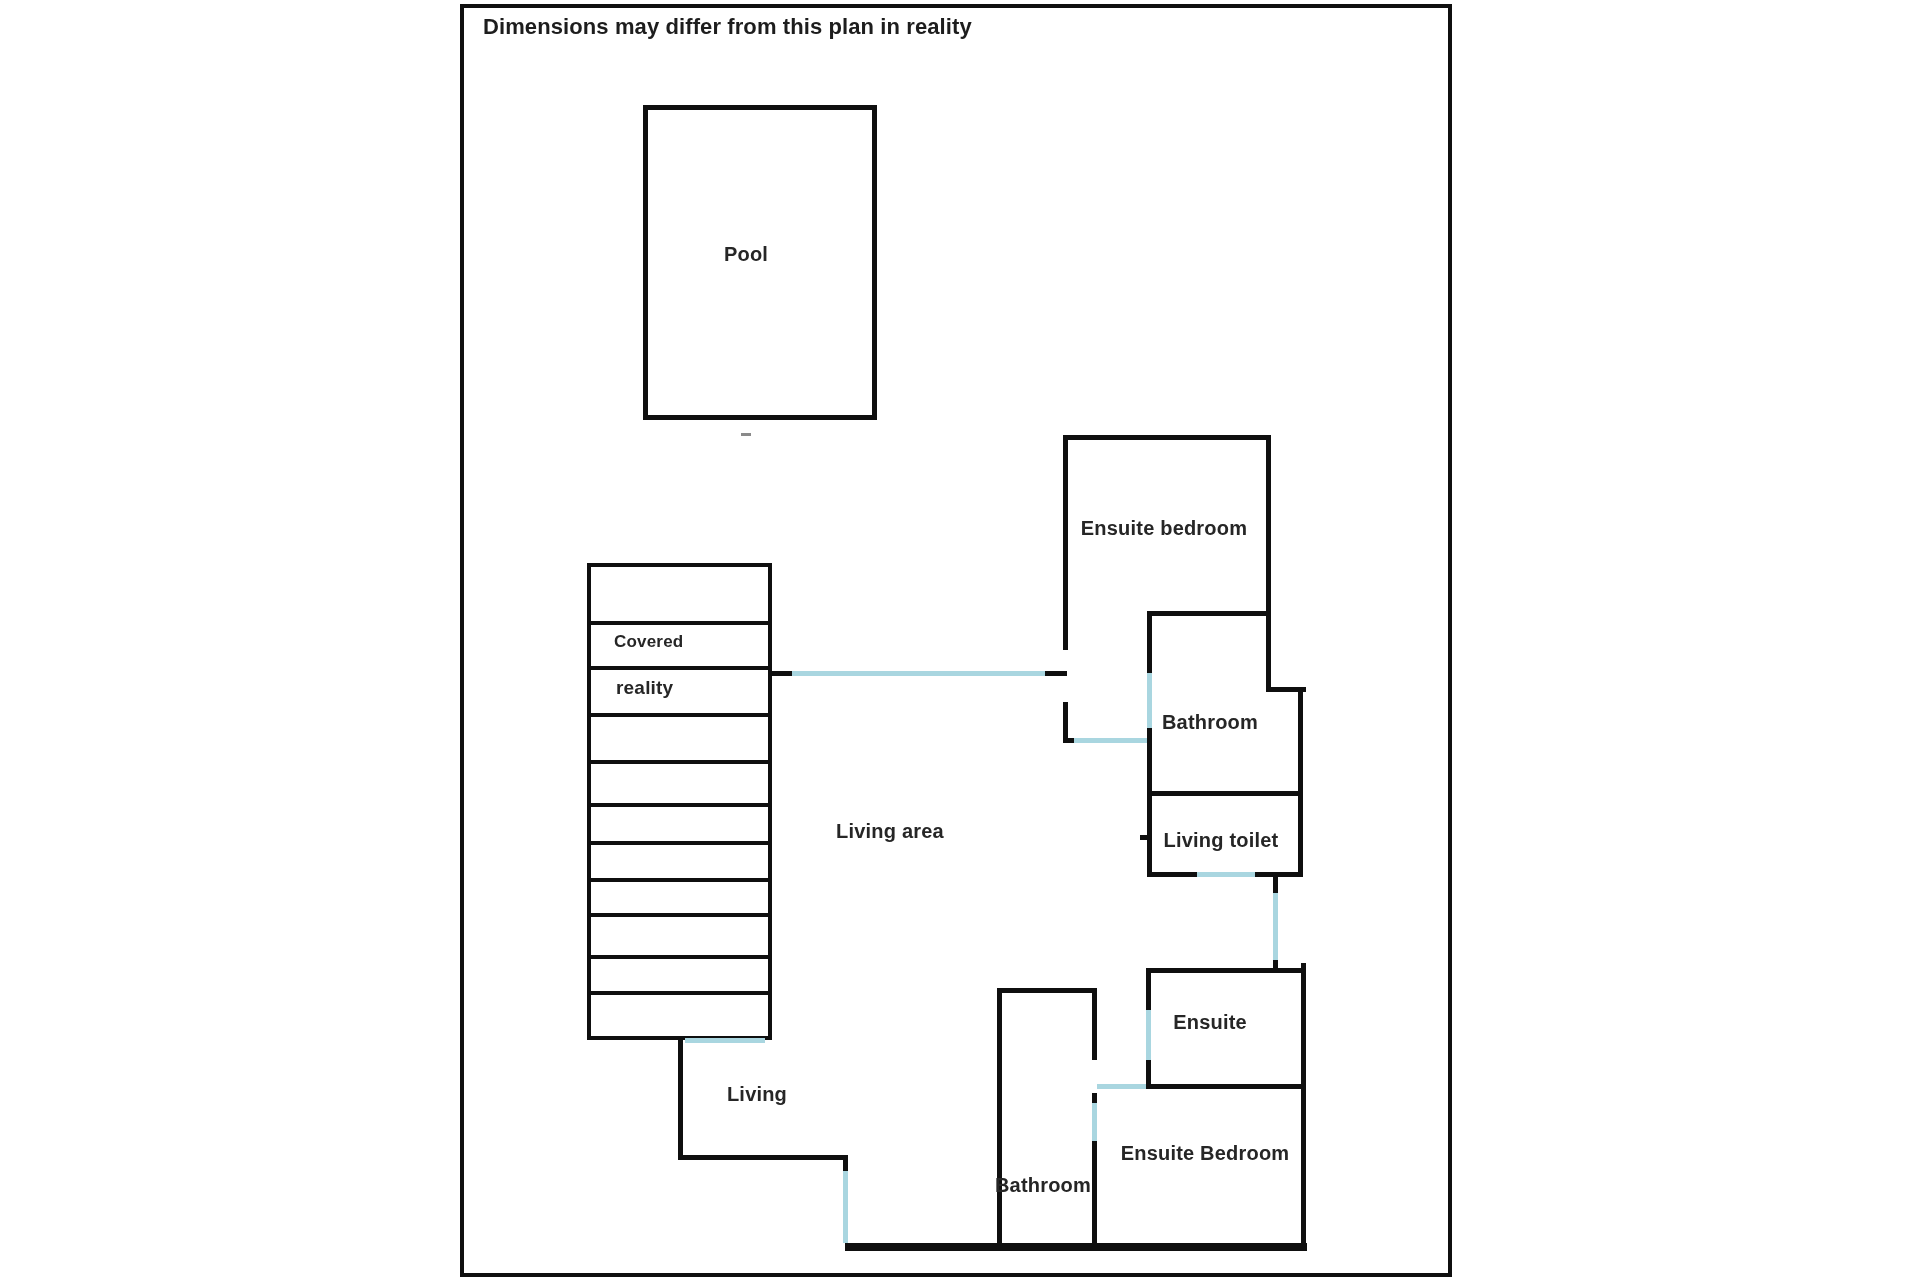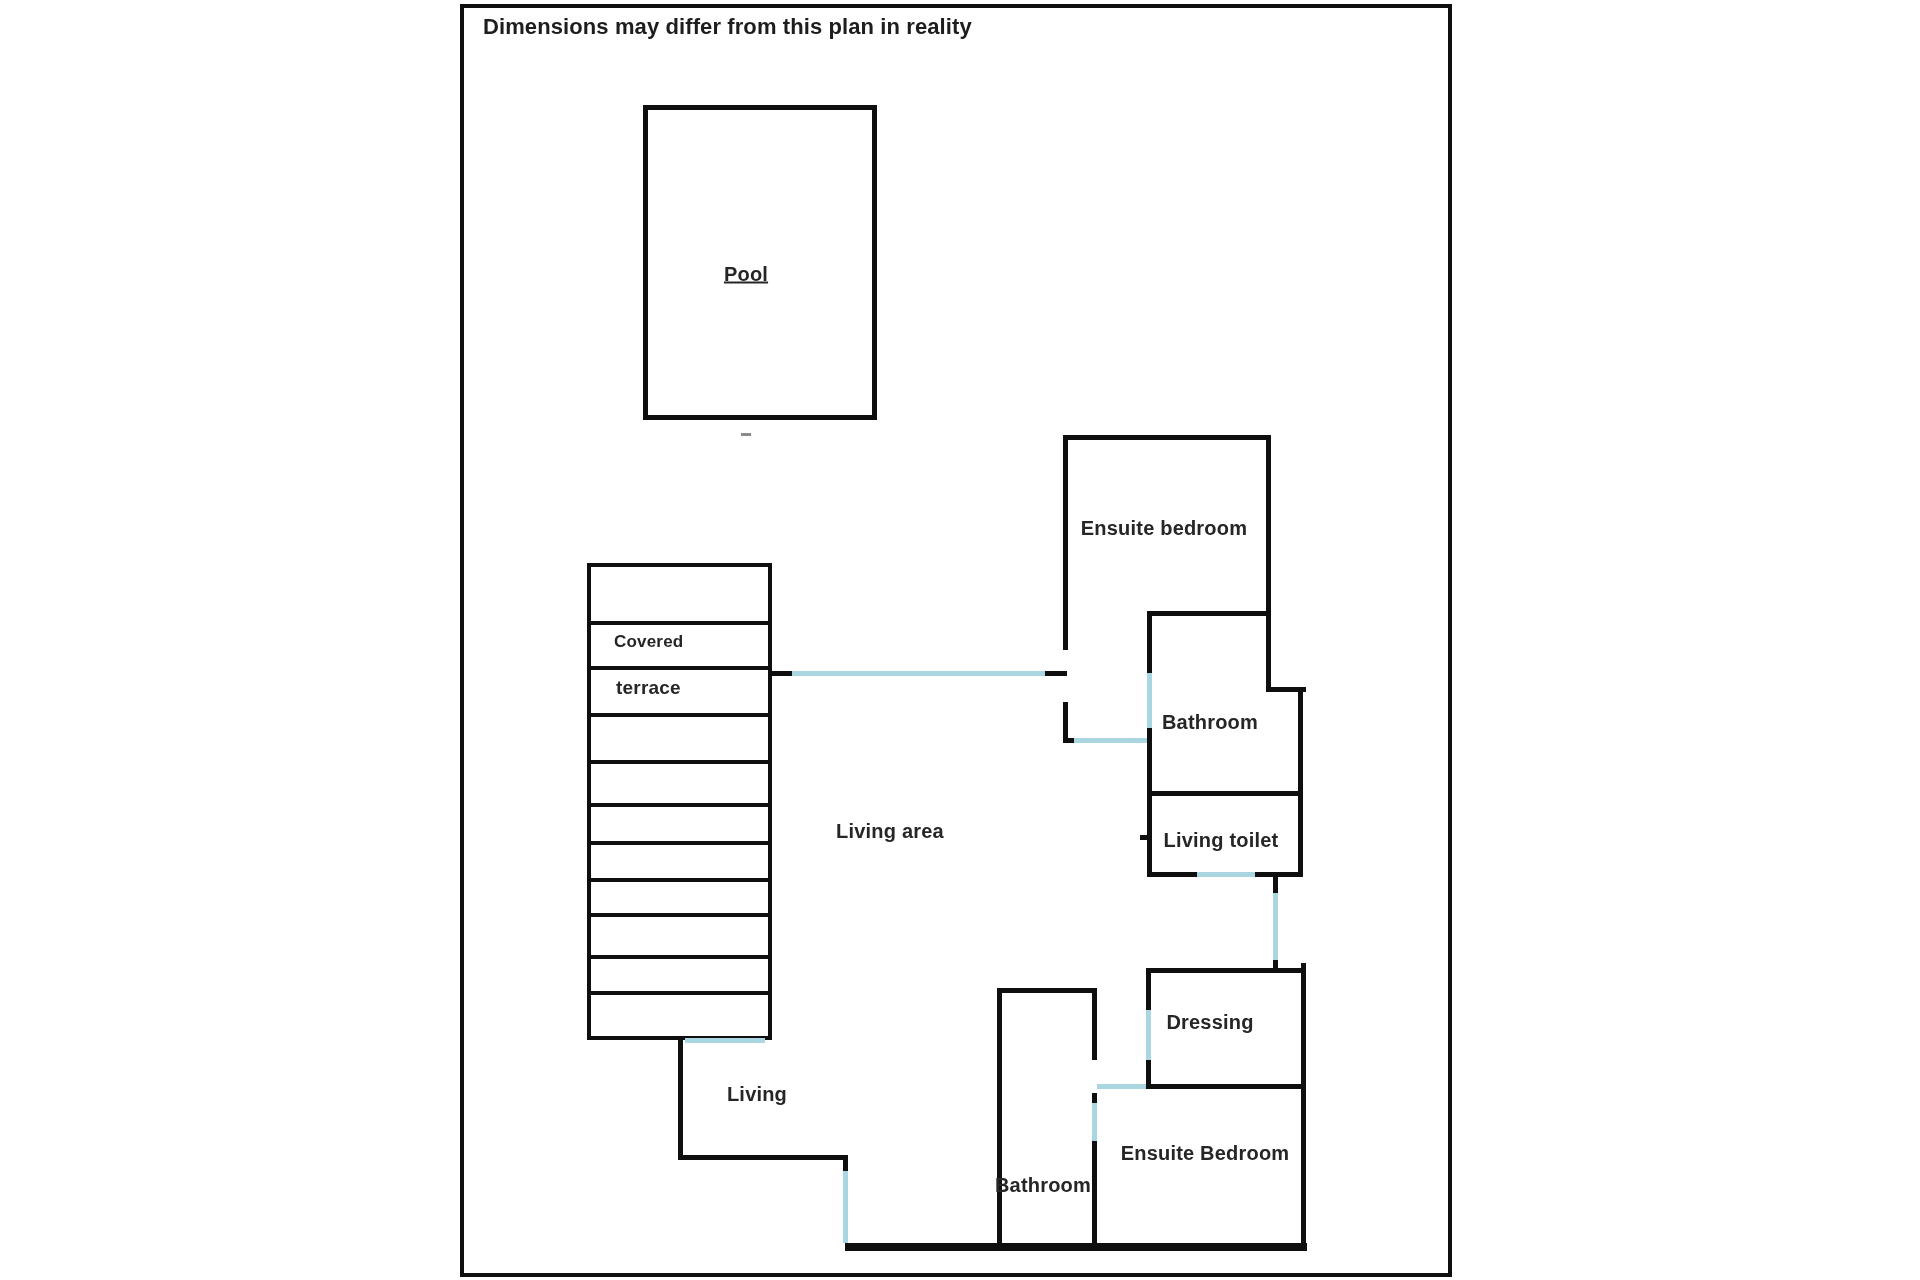--- a/index.html
+++ b/index.html
@@ -60,37 +60,37 @@
 </head>
 <body>
 
 <div class="stage">
 
   <div class="frame"></div>
 
   <div class="title">Dimensions may differ from this plan in reality</div>
 
   <div class="pool"></div>
-  <div class="lbl center" style="left:746px;top:274px;text-decoration:underline;">Pool</div>
+  <div class="lbl center" style="left:746px;top:254px;">Pool</div>
   <div class="dash" style="left:741px;top:433px;width:10px;height:3px;"></div>
 
   <div class="terrace"></div>
 
   <div class="w" style="left:591px;top:621px;width:177px;height:4px;"></div>
   <div class="w" style="left:591px;top:666px;width:177px;height:4px;"></div>
   <div class="w" style="left:591px;top:713px;width:177px;height:4px;"></div>
   <div class="w" style="left:591px;top:760px;width:177px;height:4px;"></div>
   <div class="w" style="left:591px;top:803px;width:177px;height:4px;"></div>
   <div class="w" style="left:591px;top:841px;width:177px;height:4px;"></div>
   <div class="w" style="left:591px;top:878px;width:177px;height:4px;"></div>
   <div class="w" style="left:591px;top:913px;width:177px;height:4px;"></div>
   <div class="w" style="left:591px;top:955px;width:177px;height:4px;"></div>
   <div class="w" style="left:591px;top:991px;width:177px;height:4px;"></div>
   <div class="lbl" style="left:614px;top:632px;font-size:17px;">Covered</div>
-  <div class="lbl" style="left:616px;top:677px;font-size:19px;">terrace</div>
+  <div class="lbl" style="left:616px;top:677px;font-size:19px;">reality</div>
 
   <div class="w" style="left:768px;top:671px;width:24px;height:5px;"></div>
   <div class="b" style="left:792px;top:671px;width:253px;height:5px;"></div>
   <div class="w" style="left:1045px;top:671px;width:22px;height:5px;"></div>
 
   <div class="w" style="left:1063px;top:435px;width:208px;height:5px;"></div>
   <div class="w" style="left:1063px;top:435px;width:5px;height:215px;"></div>
   <div class="w" style="left:1063px;top:702px;width:5px;height:41px;"></div>
   <div class="w" style="left:1266px;top:435px;width:5px;height:257px;"></div>
   <div class="w" style="left:1266px;top:687px;width:40px;height:5px;"></div>
@@ -119,21 +119,21 @@
   <div class="w" style="left:1273px;top:960px;width:5px;height:12px;"></div>
 
   <div class="lbl center" style="left:890px;top:831px;">Living area</div>
 
   <div class="w" style="left:1146px;top:968px;width:160px;height:5px;"></div>
   <div class="w" style="left:1146px;top:968px;width:5px;height:42px;"></div>
   <div class="b" style="left:1146px;top:1010px;width:5px;height:50px;"></div>
   <div class="w" style="left:1146px;top:1060px;width:5px;height:29px;"></div>
   <div class="w" style="left:1301px;top:963px;width:5px;height:285px;"></div>
   <div class="w" style="left:1146px;top:1084px;width:160px;height:5px;"></div>
-  <div class="lbl center" style="left:1210px;top:1022px;">Dressing</div>
+  <div class="lbl center" style="left:1210px;top:1022px;">Ensuite</div>
 
   <div class="b" style="left:685px;top:1038px;width:80px;height:5px;"></div>
   <div class="w" style="left:678px;top:1040px;width:5px;height:120px;"></div>
   <div class="w" style="left:678px;top:1155px;width:170px;height:5px;"></div>
   <div class="w" style="left:843px;top:1155px;width:5px;height:16px;"></div>
   <div class="b" style="left:843px;top:1171px;width:5px;height:72px;"></div>
   <div class="lbl center" style="left:757px;top:1094px;">Living</div>
 
   <div class="w" style="left:997px;top:988px;width:100px;height:5px;"></div>
   <div class="w" style="left:997px;top:988px;width:5px;height:260px;"></div>

